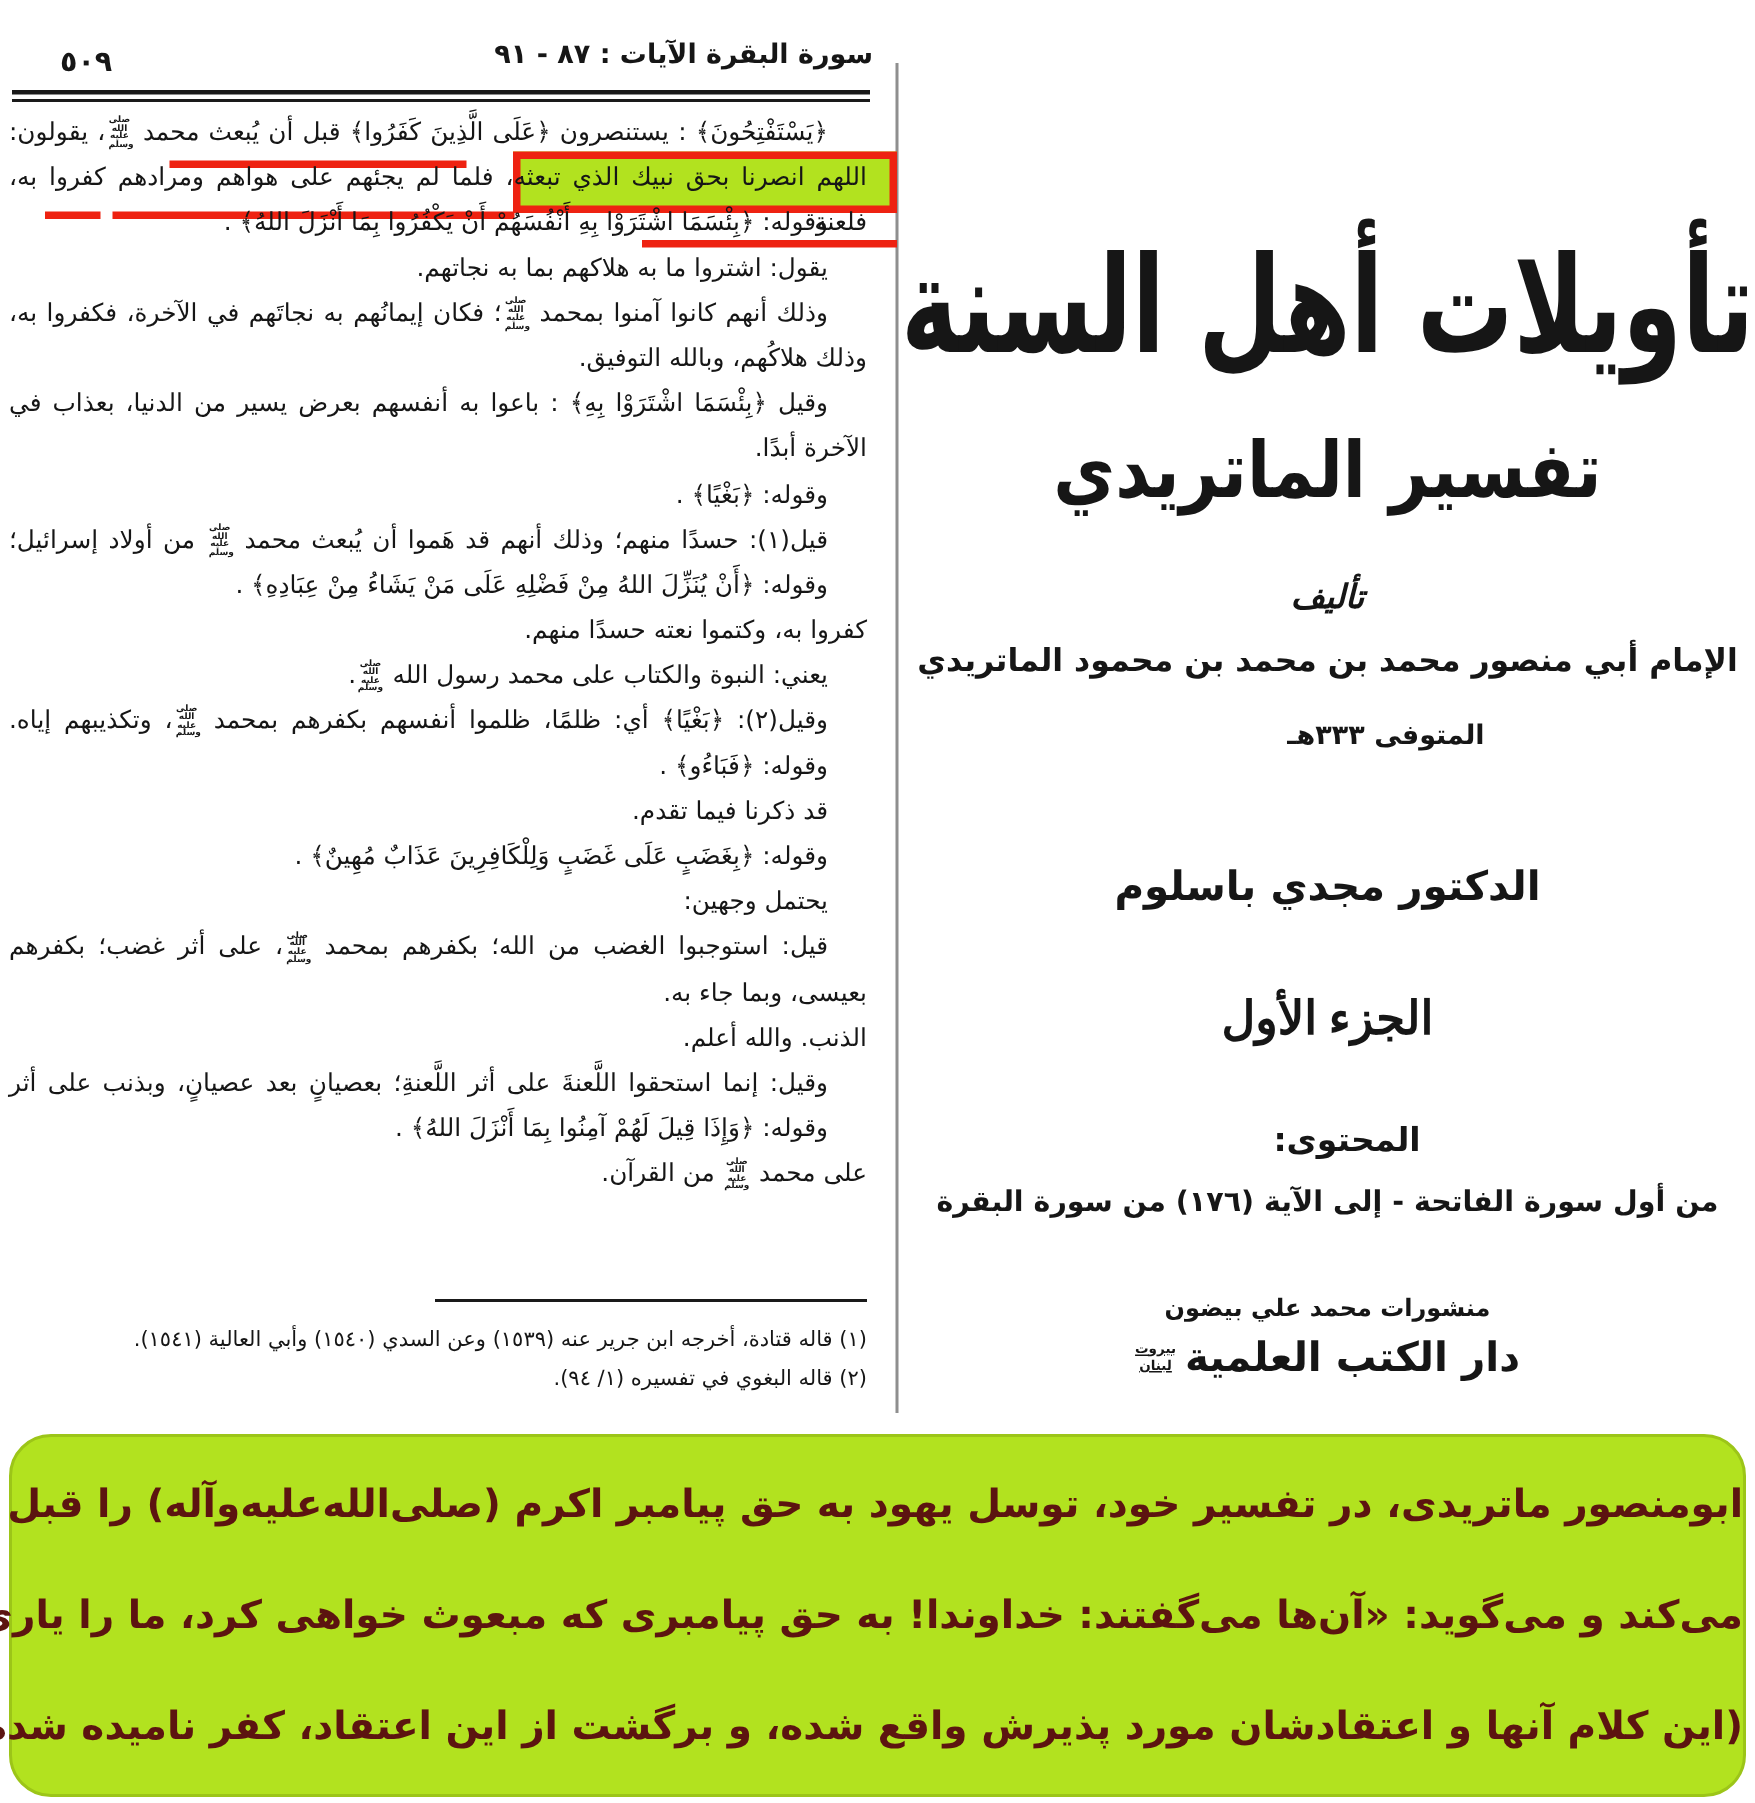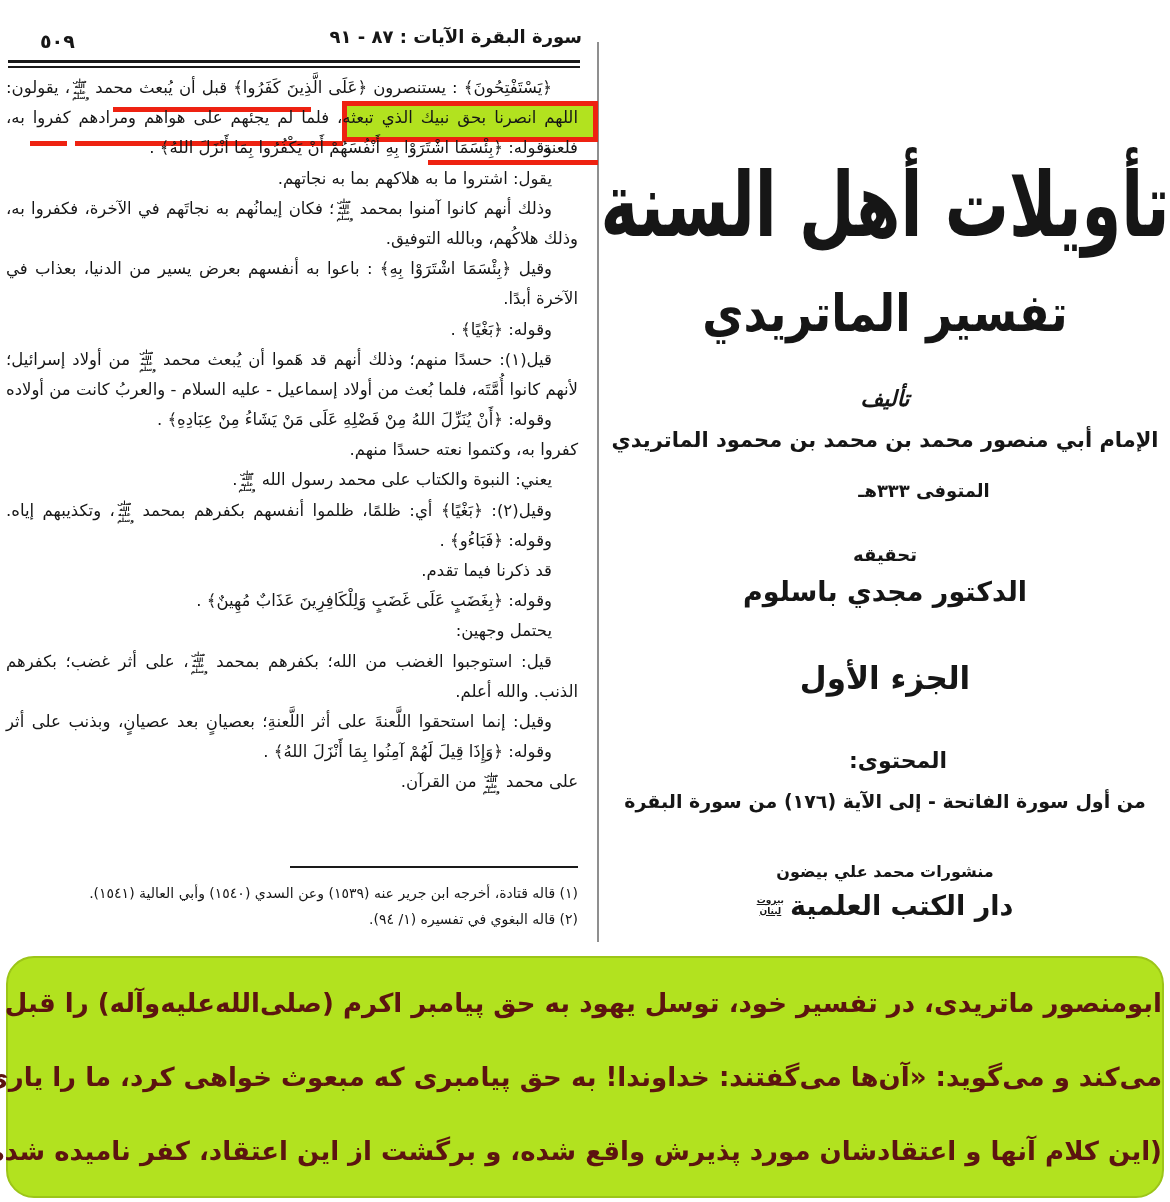--- a/index.html
+++ b/index.html
@@ -39,21 +39,21 @@
   #title-page{position:absolute;left:600px;top:0;width:570px;height:950px;margin-top:48px;}
   .tp{position:absolute;left:0;width:570px;text-align:center;direction:rtl;white-space:nowrap;}
   #tp-main{top:52px;font-size:64px;font-weight:bold;line-height:150px;
            transform:scaleY(1.4);transform-origin:50% 0;letter-spacing:-1px;}
   #tp-sub{top:220px;font-size:45px;font-weight:bold;line-height:80px;transform:scaleY(1.15);transform-origin:50% 0;}
   #tp-talif{top:338px;font-size:22px;font-weight:bold;font-style:italic;}
   #tp-author{top:380px;font-size:21px;font-weight:bold;}
   #tp-death{top:432px;font-size:18px;font-weight:bold;padding-left:39px;}
   #tp-tahqiq{top:496px;font-size:18px;font-weight:bold;}
   #tp-editor{top:528px;font-size:27px;font-weight:bold;}
-  #tp-volume{top:612px;font-size:31px;font-weight:bold;}
+  #tp-volume{top:612px;font-size:31px;font-weight:bold;font-family:Liberation Serif, serif;}
   #tp-contents-label{top:700px;font-size:22px;font-weight:bold;padding-left:13px;}
   #tp-contents{top:742px;font-size:19px;font-weight:bold;}
   #tp-publine{top:814px;font-size:16px;font-weight:bold;}
   #tp-pubrow{top:842px;display:flex;direction:rtl;justify-content:center;align-items:center;gap:6px;}
   #tp-pubname{font-size:27px;font-weight:900;}
   #tp-pubplace{display:flex;flex-direction:column;font-size:9px;font-weight:bold;line-height:11px;text-decoration:underline;}
 
   
   #banner{position:absolute;left:6px;top:956px;width:1158px;height:242px;
           background:#b2e21f;border:2px solid #9cc518;border-radius:28px;
@@ -81,30 +81,30 @@
       <div class="line indent j">﴿يَسْتَفْتِحُونَ﴾ : يستنصرون ﴿عَلَى الَّذِينَ كَفَرُوا﴾ قبل أن يُبعث محمد <span class="saw">صلى الله عليه وسلم</span>، يقولون:</div>
       <div class="line j">اللهم انصرنا بحق نبيك الذي تبعثه، فلما لم يجئهم على هواهم ومرادهم كفروا به، فلعنة</div>
       <div class="line indent">وقوله: ﴿بِئْسَمَا اشْتَرَوْا بِهِ أَنْفُسَهُمْ أَنْ يَكْفُرُوا بِمَا أَنْزَلَ اللهُ﴾ .</div>
       <div class="line indent">يقول: اشتروا ما به هلاكهم بما به نجاتهم.</div>
       <div class="line indent j">وذلك أنهم كانوا آمنوا بمحمد <span class="saw">صلى الله عليه وسلم</span>؛ فكان إيمانُهم به نجاتَهم في الآخرة، فكفروا به،</div>
       <div class="line">وذلك هلاكُهم، وبالله التوفيق.</div>
       <div class="line indent j">وقيل ﴿بِئْسَمَا اشْتَرَوْا بِهِ﴾ : باعوا به أنفسهم بعرض يسير من الدنيا، بعذاب في</div>
       <div class="line">الآخرة أبدًا.</div>
       <div class="line indent">وقوله: ﴿بَغْيًا﴾ .</div>
       <div class="line indent j">قيل(١): حسدًا منهم؛ وذلك أنهم قد هَموا أن يُبعث محمد <span class="saw">صلى الله عليه وسلم</span> من أولاد إسرائيل؛</div>
-      <div class="line j">لأنهم كانوا أُمَّتَه، فلما بُعث من أولاد إسماعيل - عليه السلام - والعربُ كانت من أولاده</div>
       <div class="line indent">وقوله: ﴿أَنْ يُنَزِّلَ اللهُ مِنْ فَضْلِهِ عَلَى مَنْ يَشَاءُ مِنْ عِبَادِهِ﴾ .</div>
       <div class="line">كفروا به، وكتموا نعته حسدًا منهم.</div>
       <div class="line indent">يعني: النبوة والكتاب على محمد رسول الله <span class="saw">صلى الله عليه وسلم</span>.</div>
       <div class="line indent j">وقيل(٢): ﴿بَغْيًا﴾ أي: ظلمًا، ظلموا أنفسهم بكفرهم بمحمد <span class="saw">صلى الله عليه وسلم</span>، وتكذيبهم إياه.</div>
       <div class="line indent">وقوله: ﴿فَبَاءُو﴾ .</div>
       <div class="line indent">قد ذكرنا فيما تقدم.</div>
       <div class="line indent">وقوله: ﴿بِغَضَبٍ عَلَى غَضَبٍ وَلِلْكَافِرِينَ عَذَابٌ مُهِينٌ﴾ .</div>
       <div class="line indent">يحتمل وجهين:</div>
       <div class="line indent j">قيل: استوجبوا الغضب من الله؛ بكفرهم بمحمد <span class="saw">صلى الله عليه وسلم</span>، على أثر غضب؛ بكفرهم</div>
+      <div class="line">بعيسى، وبما جاء به.</div>
       <div class="line">الذنب. والله أعلم.</div>
       <div class="line indent j">وقيل: إنما استحقوا اللَّعنةَ على أثر اللَّعنةِ؛ بعصيانٍ بعد عصيانٍ، وبذنب على أثر</div>
       <div class="line indent">وقوله: ﴿وَإِذَا قِيلَ لَهُمْ آمِنُوا بِمَا أَنْزَلَ اللهُ﴾ .</div>
       <div class="line">على محمد <span class="saw">صلى الله عليه وسلم</span> من القرآن.</div>
     </div>
 
     <div id="fn-sep"></div>
     <div id="footnotes">
       <div class="fn">(١) قاله قتادة، أخرجه ابن جرير عنه (١٥٣٩) وعن السدي (١٥٤٠) وأبي العالية (١٥٤١).</div>
       <div class="fn">(٢) قاله البغوي في تفسيره (١/ ٩٤).</div>
@@ -112,21 +112,20 @@
   </div>
 
   <div id="page-edge"></div>
 
   <div id="title-page">
     <div class="tp" id="tp-main">تأويلات أهل السنة</div>
     <div class="tp" id="tp-sub">تفسير الماتريدي</div>
     <div class="tp" id="tp-talif">تأليف</div>
     <div class="tp" id="tp-author">الإمام أبي منصور محمد بن محمد بن محمود الماتريدي</div>
     <div class="tp" id="tp-death">المتوفى ٣٣٣هـ</div>
-    <div class="tp" id="tp-tahqiq">تحقيقه</div>
     <div class="tp" id="tp-editor">الدكتور مجدي باسلوم</div>
     <div class="tp" id="tp-volume">الجزء الأول</div>
     <div class="tp" id="tp-contents-label">المحتوى:</div>
     <div class="tp" id="tp-contents">من أول سورة الفاتحة - إلى الآية (١٧٦) من سورة البقرة</div>
     <div class="tp" id="tp-publine">منشورات محمد علي بيضون</div>
     <div class="tp" id="tp-pubrow">
       <span id="tp-pubname">دار الكتب العلمية</span>
       <span id="tp-pubplace">
         <span>بيروت</span>
         <span>لبنان</span>

